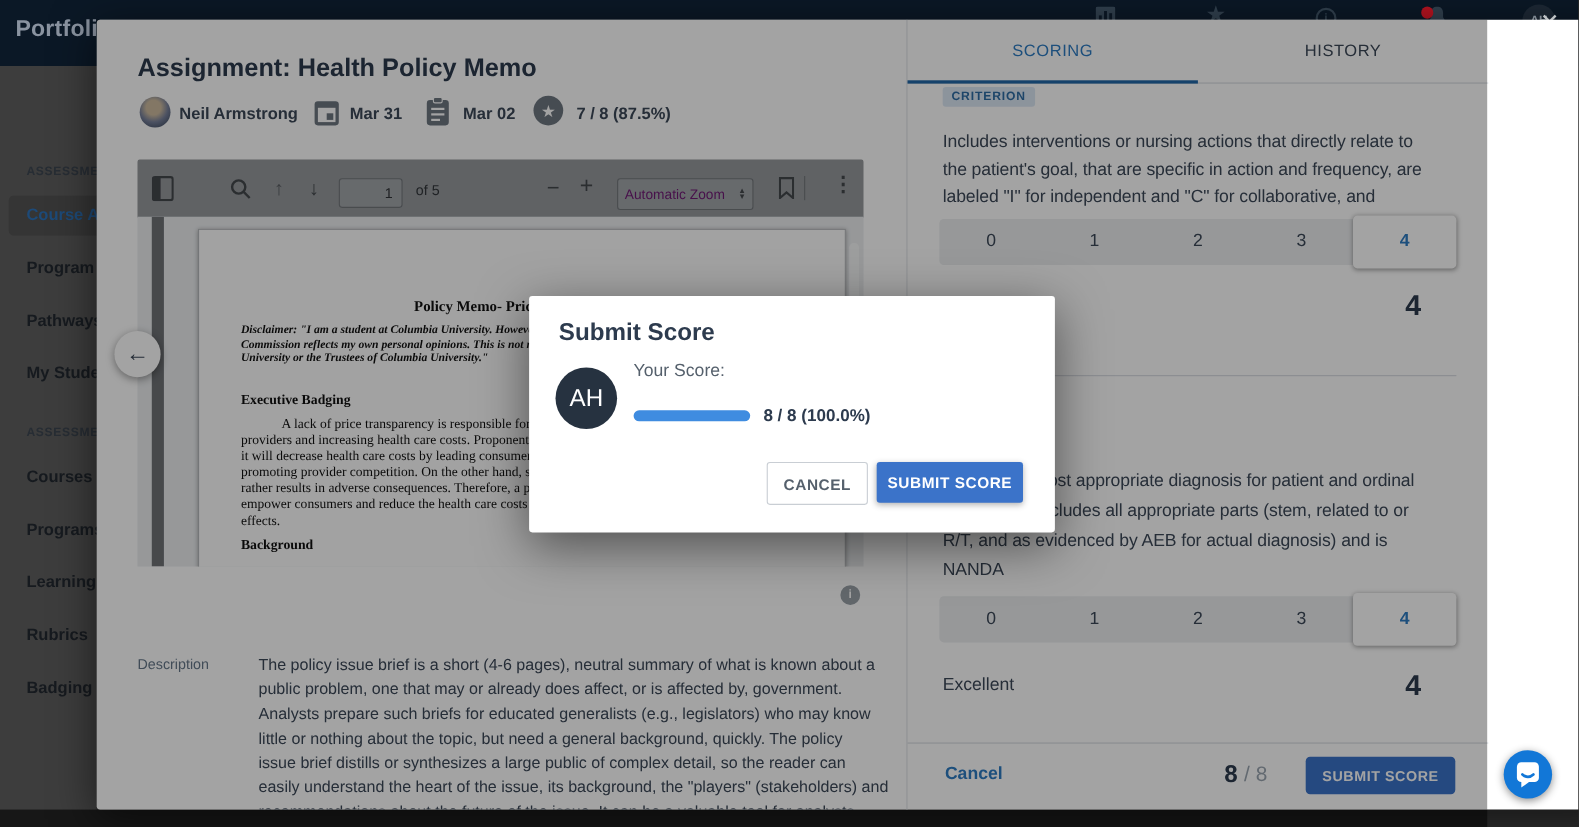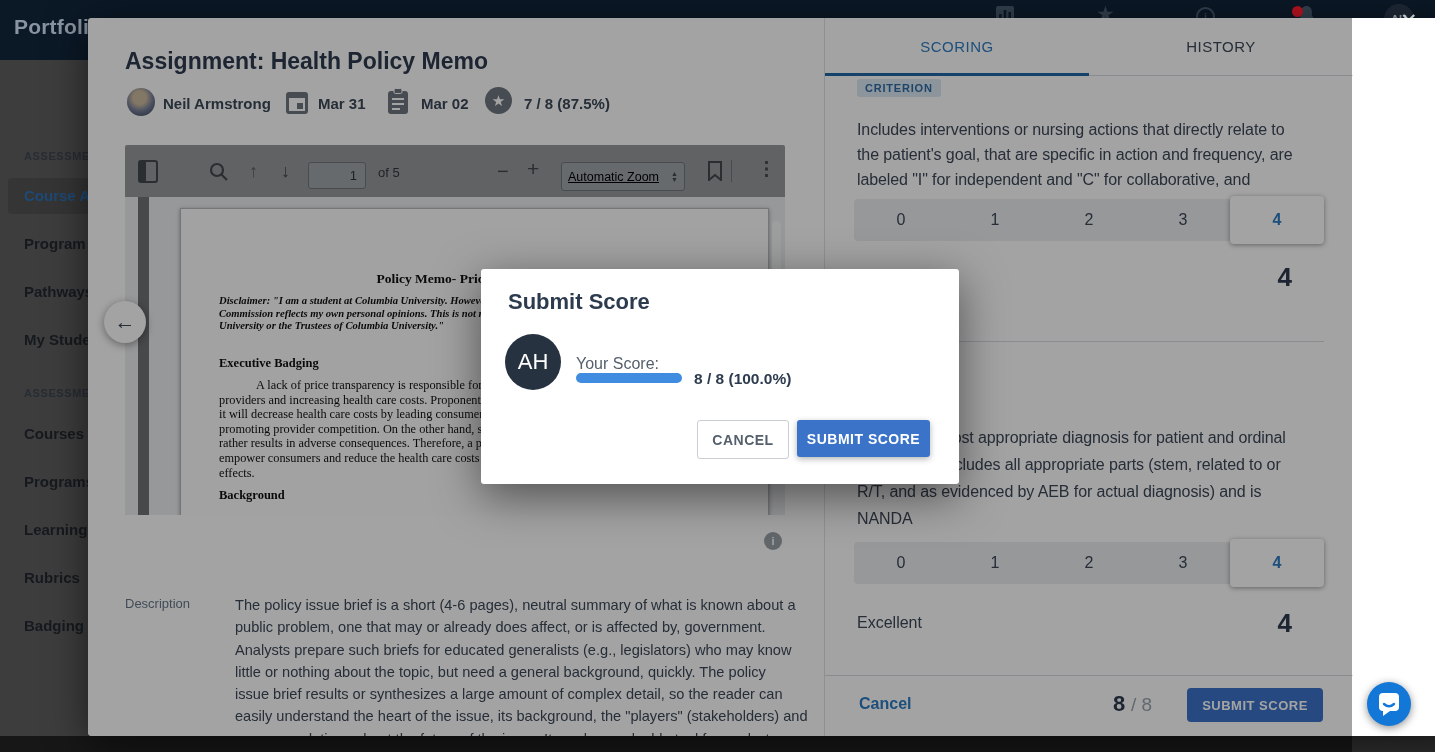--- a/index.html
+++ b/index.html
@@ -38,21 +38,21 @@
   .starcirc{left:397px;top:69px;width:27px;height:27px;border-radius:50%;background:#6e7781;color:#fff;
             display:flex;align-items:center;justify-content:center;font-size:15px;}
   
   .pdf-tb{left:37px;top:127px;width:660px;height:52px;background:#96999d;border-bottom:1px solid #7e8286;
           border-radius:2px 2px 0 0;color:#44484c;}
   .tb-txt{font-size:13px;color:#33373b;}
   .pg-in{left:183px;top:17px;width:58px;height:27px;background:#a2a6aa;border:1px solid #73777b;border-radius:3px;
          text-align:right;padding:0 8px;font-size:13px;color:#2f3337;box-sizing:border-box;font-family:"Liberation Sans",sans-serif;}
   .zoom-sel{left:436px;top:17px;width:124px;height:29px;background:#a2a6aa;border:1px solid #73777b;border-radius:3px;
             display:flex;align-items:center;box-sizing:border-box;padding:0 6px;cursor:pointer;}
-  .zoom-sel .zl{font-size:12.5px;color:#000000;flex:1;text-decoration:underline;}
+  .zoom-sel .zl{font-size:12.5px;color:#701a75;flex:1;}
   .carets{display:flex;flex-direction:column;font-size:7px;line-height:6px;color:#44484c;}
   .tb-sep{left:606px;top:15px;width:1px;height:22px;background:#73777b;}
   .glyph{font-size:18px;line-height:18px;}
   
   .pdf-ct{left:37px;top:179px;width:660px;height:318px;background:#eceef0;overflow:hidden;}
   .pdf-darkbar{left:13px;top:0;width:11px;height:318px;background:#6f7276;}
   .sheet{left:55px;top:11px;width:587px;height:340px;background:#fdfdfd;border:1px solid #b6b9bc;
          box-shadow:0 1px 4px rgba(0,0,0,.35);font-family:"Liberation Serif",serif;color:#111;}
   .thumb{left:647px;top:24px;width:9px;height:55px;border-radius:4px;background:rgba(255,255,255,.55);}
   .doc-title{top:62px;width:100%;text-align:center;font-size:13.5px;font-weight:700;}
@@ -95,21 +95,21 @@
             box-shadow:0 2px 8px rgba(0,0,0,.4);display:flex;align-items:center;justify-content:center;
             color:#3c4858;font-size:21px;cursor:pointer;}
   .overlay2{left:88px;top:18px;width:1264px;height:718px;background:rgba(0,0,0,.36);z-index:30;}
 
   
   .dialog{left:481px;top:269px;width:478px;height:215px;background:#fff;border-radius:3px;z-index:40;
           box-shadow:0 12px 45px rgba(0,0,0,.5);}
   .d-title{left:27px;top:20px;font-size:22px;font-weight:700;color:#2d3b4e;}
   .d-avatar{left:24px;top:65px;width:56px;height:56px;border-radius:50%;background:#263240;color:#fff;
             font-size:22px;display:flex;align-items:center;justify-content:center;}
-  .d-yourscore{left:95px;top:86px;font-size:16px;color:#55606c;}
+  .d-yourscore{left:95px;top:60px;font-size:16px;color:#55606c;}
   .d-bar{left:95px;top:104px;width:106px;height:10px;border-radius:5px;background:#3f8ce0;}
   .d-scoretx{left:213px;top:101px;font-size:15.5px;font-weight:700;color:#2d3b4e;}
   .d-cancel{left:216px;top:151px;width:90px;height:37px;border:1px solid #c9ced4;border-radius:3px;background:#fff;
             color:#55606c;font-size:14px;font-weight:700;letter-spacing:.5px;
             display:flex;align-items:center;justify-content:center;cursor:pointer;}
   .d-submit{left:316px;top:151px;width:133px;height:37px;background:#3b73c9;border-radius:3px;color:#fff;
             font-size:14px;font-weight:700;letter-spacing:.5px;box-shadow:0 2px 6px rgba(0,0,0,.3);
             display:flex;align-items:center;justify-content:center;cursor:pointer;}
 
   .chat-btn{left:1367px;top:682px;width:44px;height:44px;border-radius:50%;background:#1277d7;z-index:50;
@@ -247,21 +247,21 @@
     <div class="abs info-s">
         <span>i</span>
       </div>
 
     <div class="abs desc-lab">Description</div>
     <div class="abs desc-tx">
       <div>The policy issue brief is a short (4-6 pages), neutral summary of what is known about a</div>
       <div>public problem, one that may or already does affect, or is affected by, government.</div>
       <div>Analysts prepare such briefs for educated generalists (e.g., legislators) who may know</div>
       <div>little or nothing about the topic, but need a general background, quickly. The policy</div>
-      <div>issue brief results or synthesizes a large amount of complex detail, so the reader can</div>
+      <div>issue brief distills or synthesizes a large public of complex detail, so the reader can</div>
       <div>easily understand the heart of the issue, its background, the "players" (stakeholders) and</div>
       <div>recommendations about the future of the issue. It can be a valuable tool for analysts</div>
     </div>
 
     <div class="abs drawer">
       <div class="tabs">
         <div class="tab on">SCORING</div>
         <div class="tab">HISTORY</div>
       </div>
 

